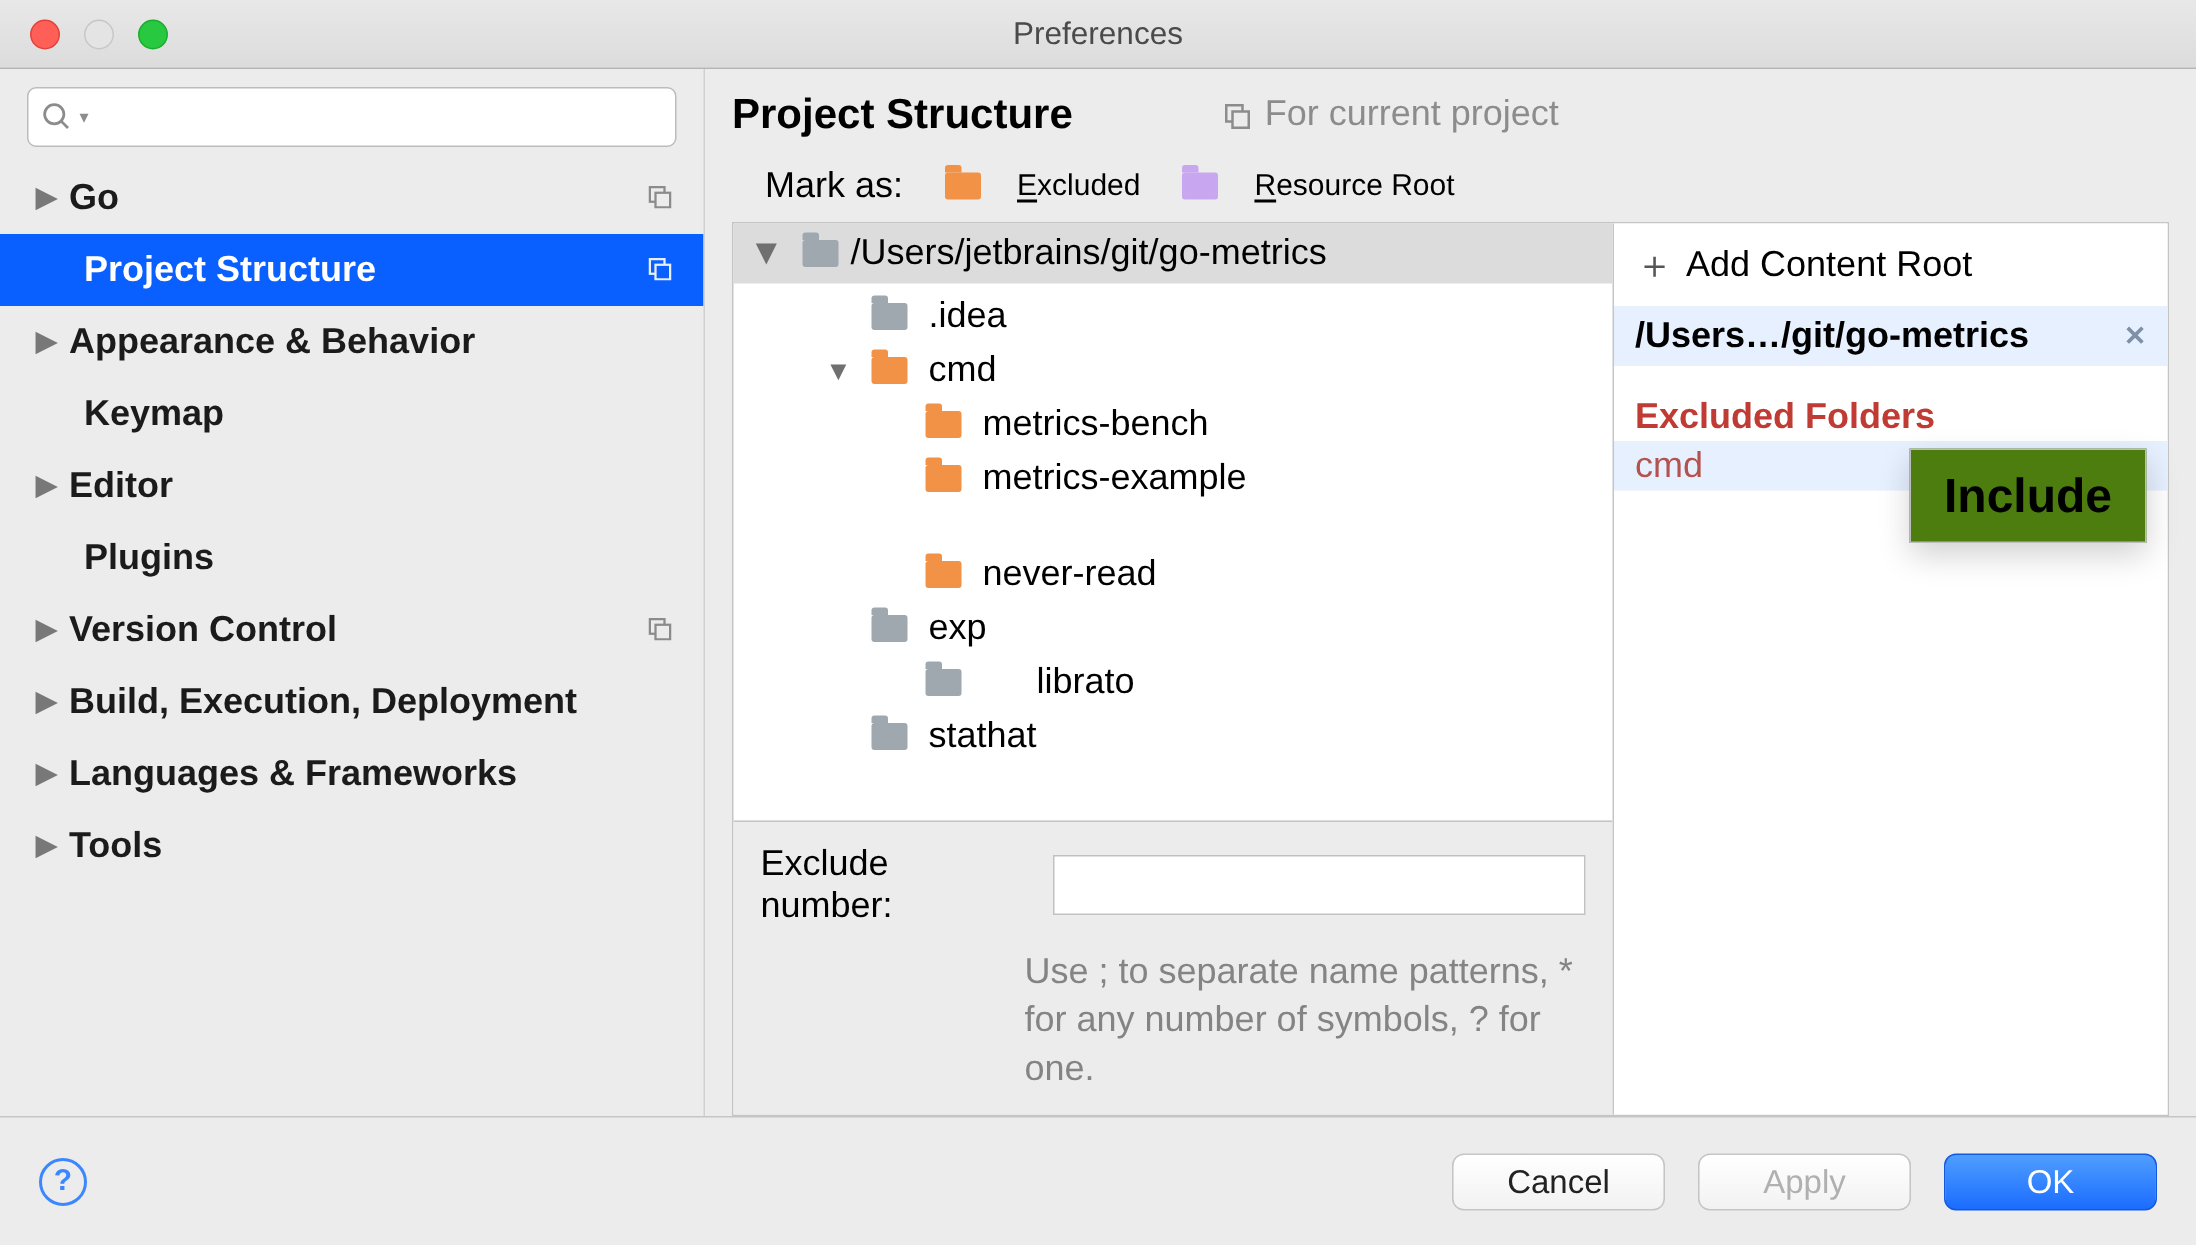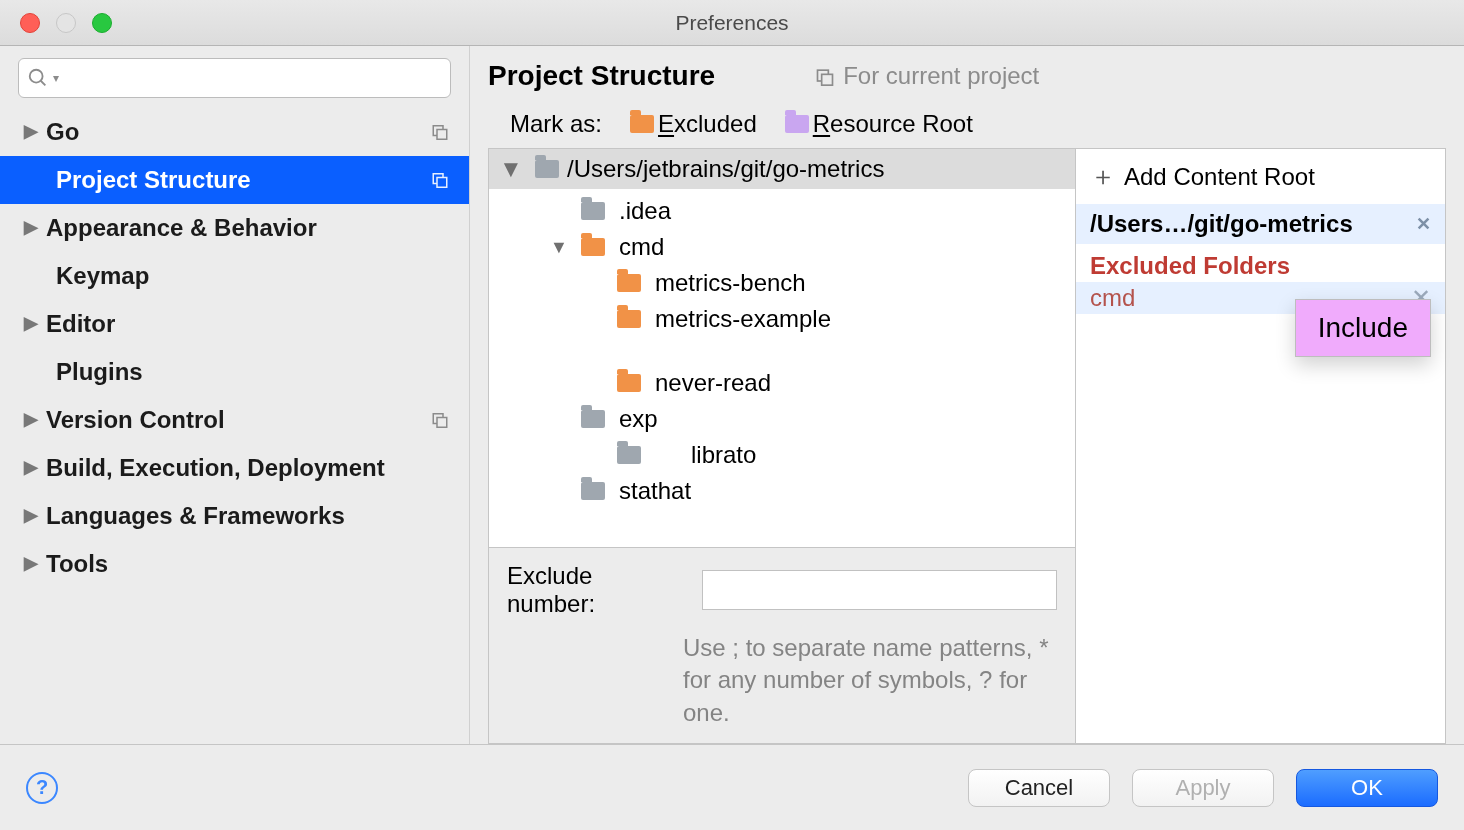--- a/index.html
+++ b/index.html
@@ -21,40 +21,40 @@
 .nav-item.selected { background: #0a5fff; color: #fff; }
 .nav-item .proj-icon { position: absolute; right: 20px; color: #8b8b8b; }
 .nav-item.selected .proj-icon { color: #fff; opacity: 0.9; }
 .nav-item.no-arrow { padding-left: 56px; }
 
 .main { flex: 1; background: #ececec; display: flex; flex-direction: column; padding: 14px 18px 0 18px; }
 .main-header { display: flex; align-items: center; gap: 40px; margin-bottom: 18px; }
 .main-title { font-size: 28px; font-weight: 700; }
 .scope-indicator { display: flex; align-items: center; gap: 8px; color: #8c8c8c; font-size: 24px; margin-left: 60px; }
 .mark-row { display: flex; align-items: center; gap: 28px; padding: 0 0 10px 22px; font-size: 24px; }
-.mark-chip { display: flex; align-items: center; gap: 4px; font-size: 24px; cursor: default; }
+.mark-chip { display: flex; align-items: center; gap: 24px; font-size: 20px; cursor: default; }
 .mark-chip .underlined { text-decoration: underline; text-underline-offset: 3px; }
 .content-box { flex: 1; border: 1px solid #c5c5c5; background: #fff; display: flex; min-height: 0; }
 .tree-pane { flex: 1; display: flex; flex-direction: column; min-width: 0; }
 .tree-root { background: #dcdcdc; padding: 6px 8px 6px 10px; font-size: 24px; display: flex; align-items: center; gap: 8px; }
 .tree-list { flex:1; overflow:auto; padding: 4px 0; }
 .tree-li { display: flex; align-items: center; gap: 8px; font-size: 24px; padding: 4px 14px; padding-left: 20px; cursor: default; }
 .tree-li .twisty { width: 28px; text-align: center; color: #707070; font-size: 18px; }
 .exclude-panel { border-top: 1px solid #c5c5c5; background: #ececec; padding: 14px 18px; }
 .exclude-row { display: flex; align-items: center; gap: 18px; font-size: 24px; }
 .exclude-input { width: 360px; height: 40px; border: 1px solid #c1c1c1; background: #fff; }
 .exclude-hint { margin-top: 14px; margin-left: 176px; color: #848484; font-size: 24px; line-height: 1.35; max-width: 420px; }
 
 .right-pane { width: 370px; border-left: 1px solid #c5c5c5; background: #fff; display: flex; flex-direction: column; position: relative; }
 .add-root { padding: 10px 14px; font-size: 24px; display:flex; align-items:center; gap:8px; cursor: default; }
 .root-item { background: #e6f0ff; padding: 6px 14px; font-size: 24px; font-weight: 700; display:flex; align-items:center; justify-content: space-between; }
 .root-item .rx { color:#7d90a7; font-size:18px; }
-.section-hdr { color: #bf3b33; font-weight:700; font-size:24px; padding: 8px 14px 2px 14px; }
+.section-hdr { color: #bf3b33; font-weight:700; font-size:24px; padding: 20px 14px 2px 14px; }
 .excluded-item { color: #b4534d; font-size: 24px; padding: 2px 14px; display:flex; justify-content:space-between; align-items:center; background:#e6f0ff; }
-.context-menu { position: absolute; right: 14px; top: 150px; background: #f0abfc; border: 1px solid #bdbdbd; box-shadow: 0 8px 20px rgba(0,0,0,0.18); padding: 6px 2px; font-size: 28px; }
+.context-menu { position: absolute; right: 14px; top: 150px; background: #4d7c0f; border: 1px solid #bdbdbd; box-shadow: 0 8px 20px rgba(0,0,0,0.18); padding: 6px 2px; font-size: 32px; font-weight: bold; }
 .context-menu-item { padding: 6px 20px; cursor: default; }
 
 .footer { height: 86px; border-top: 1px solid #c5c5c5; background: #ececec; display: flex; align-items: center; padding: 0 26px; gap: 22px; }
 .footer .spacer { flex: 1; }
 .btn { height: 38px; min-width: 142px; border-radius: 8px; border: 1px solid #c5c5c5; background: linear-gradient(#fff,#f2f2f2); font-size: 22px; color: #222; cursor: default; }
 .btn.primary { background: linear-gradient(#4f9eff,#1b6cff); border-color:#1558e0; color:#fff; }
 .btn.disabled { color: #b0b0b0; }
 .help { width: 32px; height: 32px; border: 2px solid #3b87ff; color:#3b87ff; border-radius: 50%; display:flex; align-items:center; justify-content:center; font-size:20px; font-weight:700; }
 
 .folder-ic { width: 24px; height: 18px; display:inline-block; border-radius: 2px; position:relative; }

